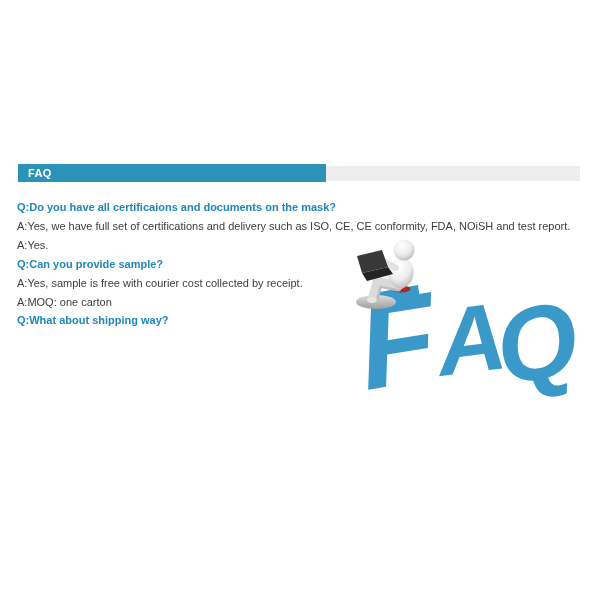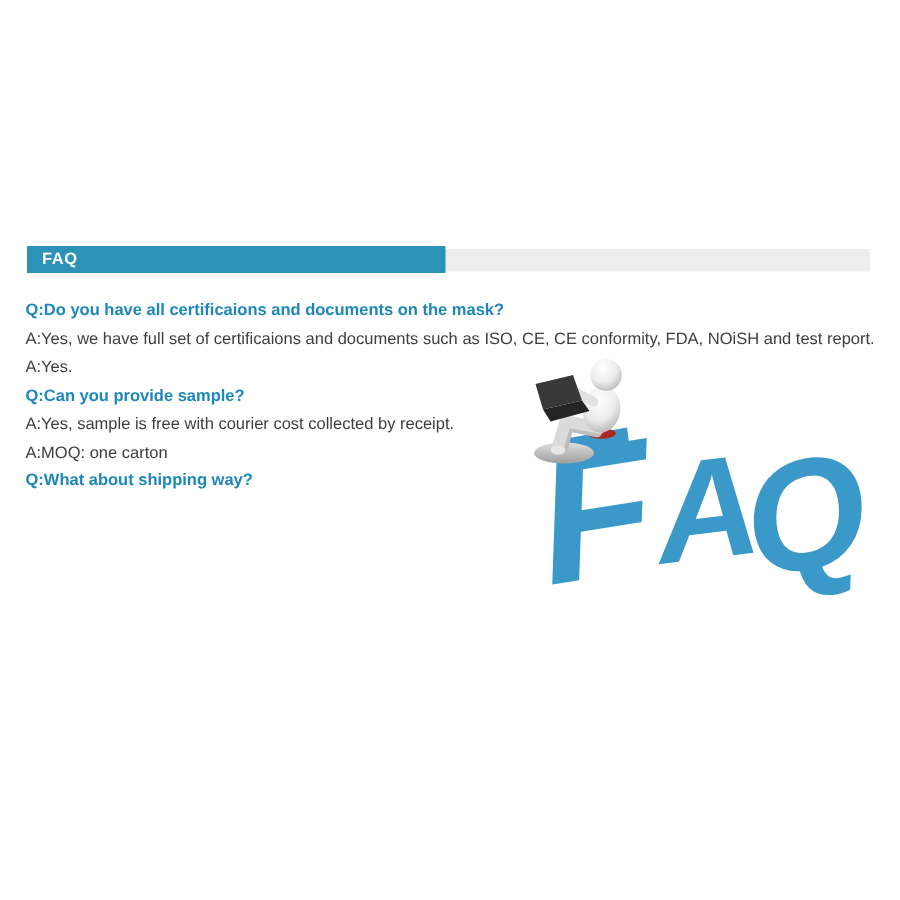--- a/index.html
+++ b/index.html
@@ -9,21 +9,21 @@
     --answer_dark:#3d3d3d;
     --letter_blue:#3a99c9;
   }
   html,body{margin:0;padding:0;}
   body{
     width:600px;height:600px;background:#ffffff;
     font-family:"Liberation Sans",sans-serif;
     position:relative;overflow:hidden;
   }
   .section-header-bar{
-    position:absolute;left:18px;top:164px;width:279px;height:18px;
+    position:absolute;left:18px;top:164px;width:308px;height:18px;
     background:var(--bar_blue);z-index:3;
   }
   .section-header-label{
     color:#ffffff;font-size:11px;font-weight:700;line-height:18px;
     padding-left:10px;letter-spacing:.4px;
   }
   .section-header-track{
     position:absolute;left:286px;top:166px;width:294px;height:15px;
     background:var(--track_gray);z-index:2;
   }
@@ -48,21 +48,21 @@
 </head>
 <body>
 
 <div class="section-header-bar">
   <div class="section-header-label">FAQ</div>
 </div>
 <div class="section-header-track"></div>
 
 <div class="faq-lines">
   <div class="line q">Q:Do you have all certificaions and documents on the mask?</div>
-  <div class="line a">A:Yes, we have full set of certificaions and documents such as ISO, CE, CE conformity, FDA, NOiSH and test report.</div>
+  <div class="line a">A:Yes, we have full set of certifications and delivery such as ISO, CE, CE conformity, FDA, NOiSH and test report.</div>
   <div class="line a">A:Yes.</div>
   <div class="line q">Q:Can you provide sample?</div>
   <div class="line a">A:Yes, sample is free with courier cost collected by receipt.</div>
   <div class="line a">A:MOQ: one carton</div>
   <div class="line q">Q:What about shipping way?</div>
 </div>
 
 <svg class="faq-art" viewBox="340 236 260 185" xmlns="http://www.w3.org/2000/svg">
   <defs>
     <radialGradient id="bodyGrad" cx="40%" cy="30%" r="80%">

